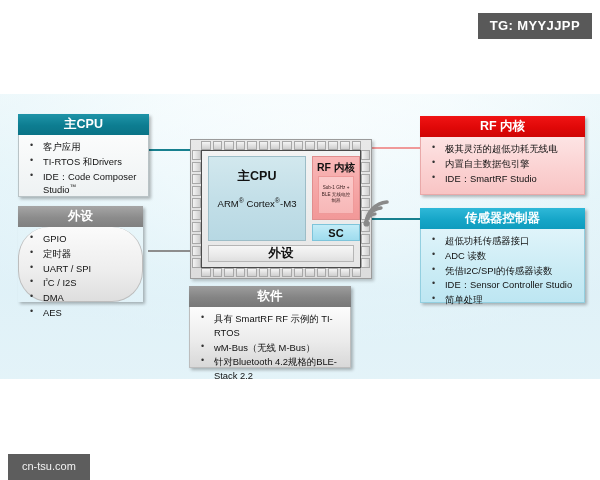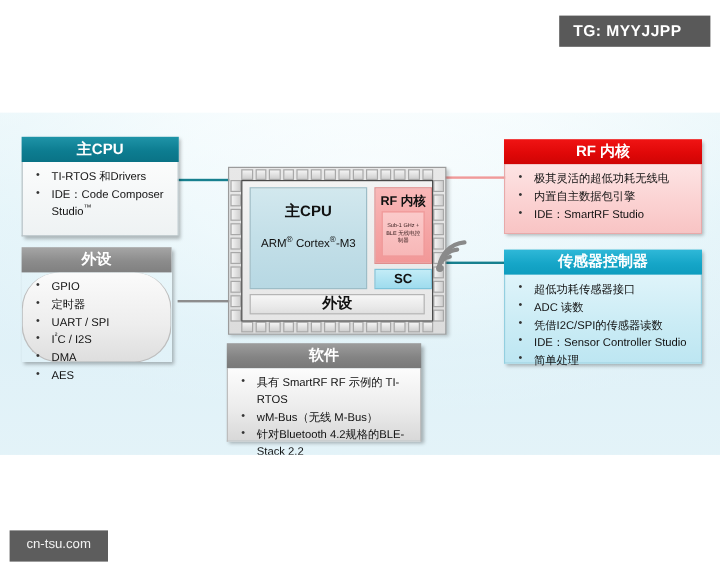--- a/index.html
+++ b/index.html
@@ -9,28 +9,28 @@
     font-family:"Liberation Sans","DejaVu Sans",sans-serif;
     position:relative;
     overflow:hidden;
   }
 
   
   #tg-badge{
     position:absolute;top:13px;right:8px;
     background:#595959;color:#ffffff;
     font-size:13px;font-weight:bold;letter-spacing:.4px;
-    padding:6px 24px 7px 12px;
+    padding:6px 12px 7px 12px;
     line-height:1;
     white-space:nowrap;
   }
 
   
   #watermark{
-    position:absolute;left:8px;top:442px;
+    position:absolute;left:8px;top:454px;
     background:#5d5d5d;color:#f2f2f2;
     font-size:11px;
     padding:7px 14px 8px 14px;
     line-height:1;
     white-space:nowrap;
   }
 
   
   #canvas{
     position:absolute;left:0;top:94px;width:600px;height:285px;
@@ -197,20 +197,21 @@
         <path d="M5 29 A23 23 0 0 1 26 7" stroke-width="3.6"></path>
       </g>
       <circle cx="5.5" cy="28.5" r="3.1" fill="#8a8a8a"></circle>
     </svg>
   </div>
 
   <div class="panel p-teal" style="left:18px;top:20px;width:131px;">
     <div class="hdr">主CPU</div>
     <div class="body" style="height:62px;">
       <ul>
+        <li>客户应用</li>
         <li>TI-RTOS 和Drivers</li>
         <li>IDE：Code Composer Studio<sup>™</sup></li>
       </ul>
     </div>
   </div>
 
   <div class="panel p-gray" style="left:18px;top:112px;width:125px;">
     <div class="hdr">外设</div>
     <div class="body" style="height:75px;border-radius:31px;">
       <ul>

